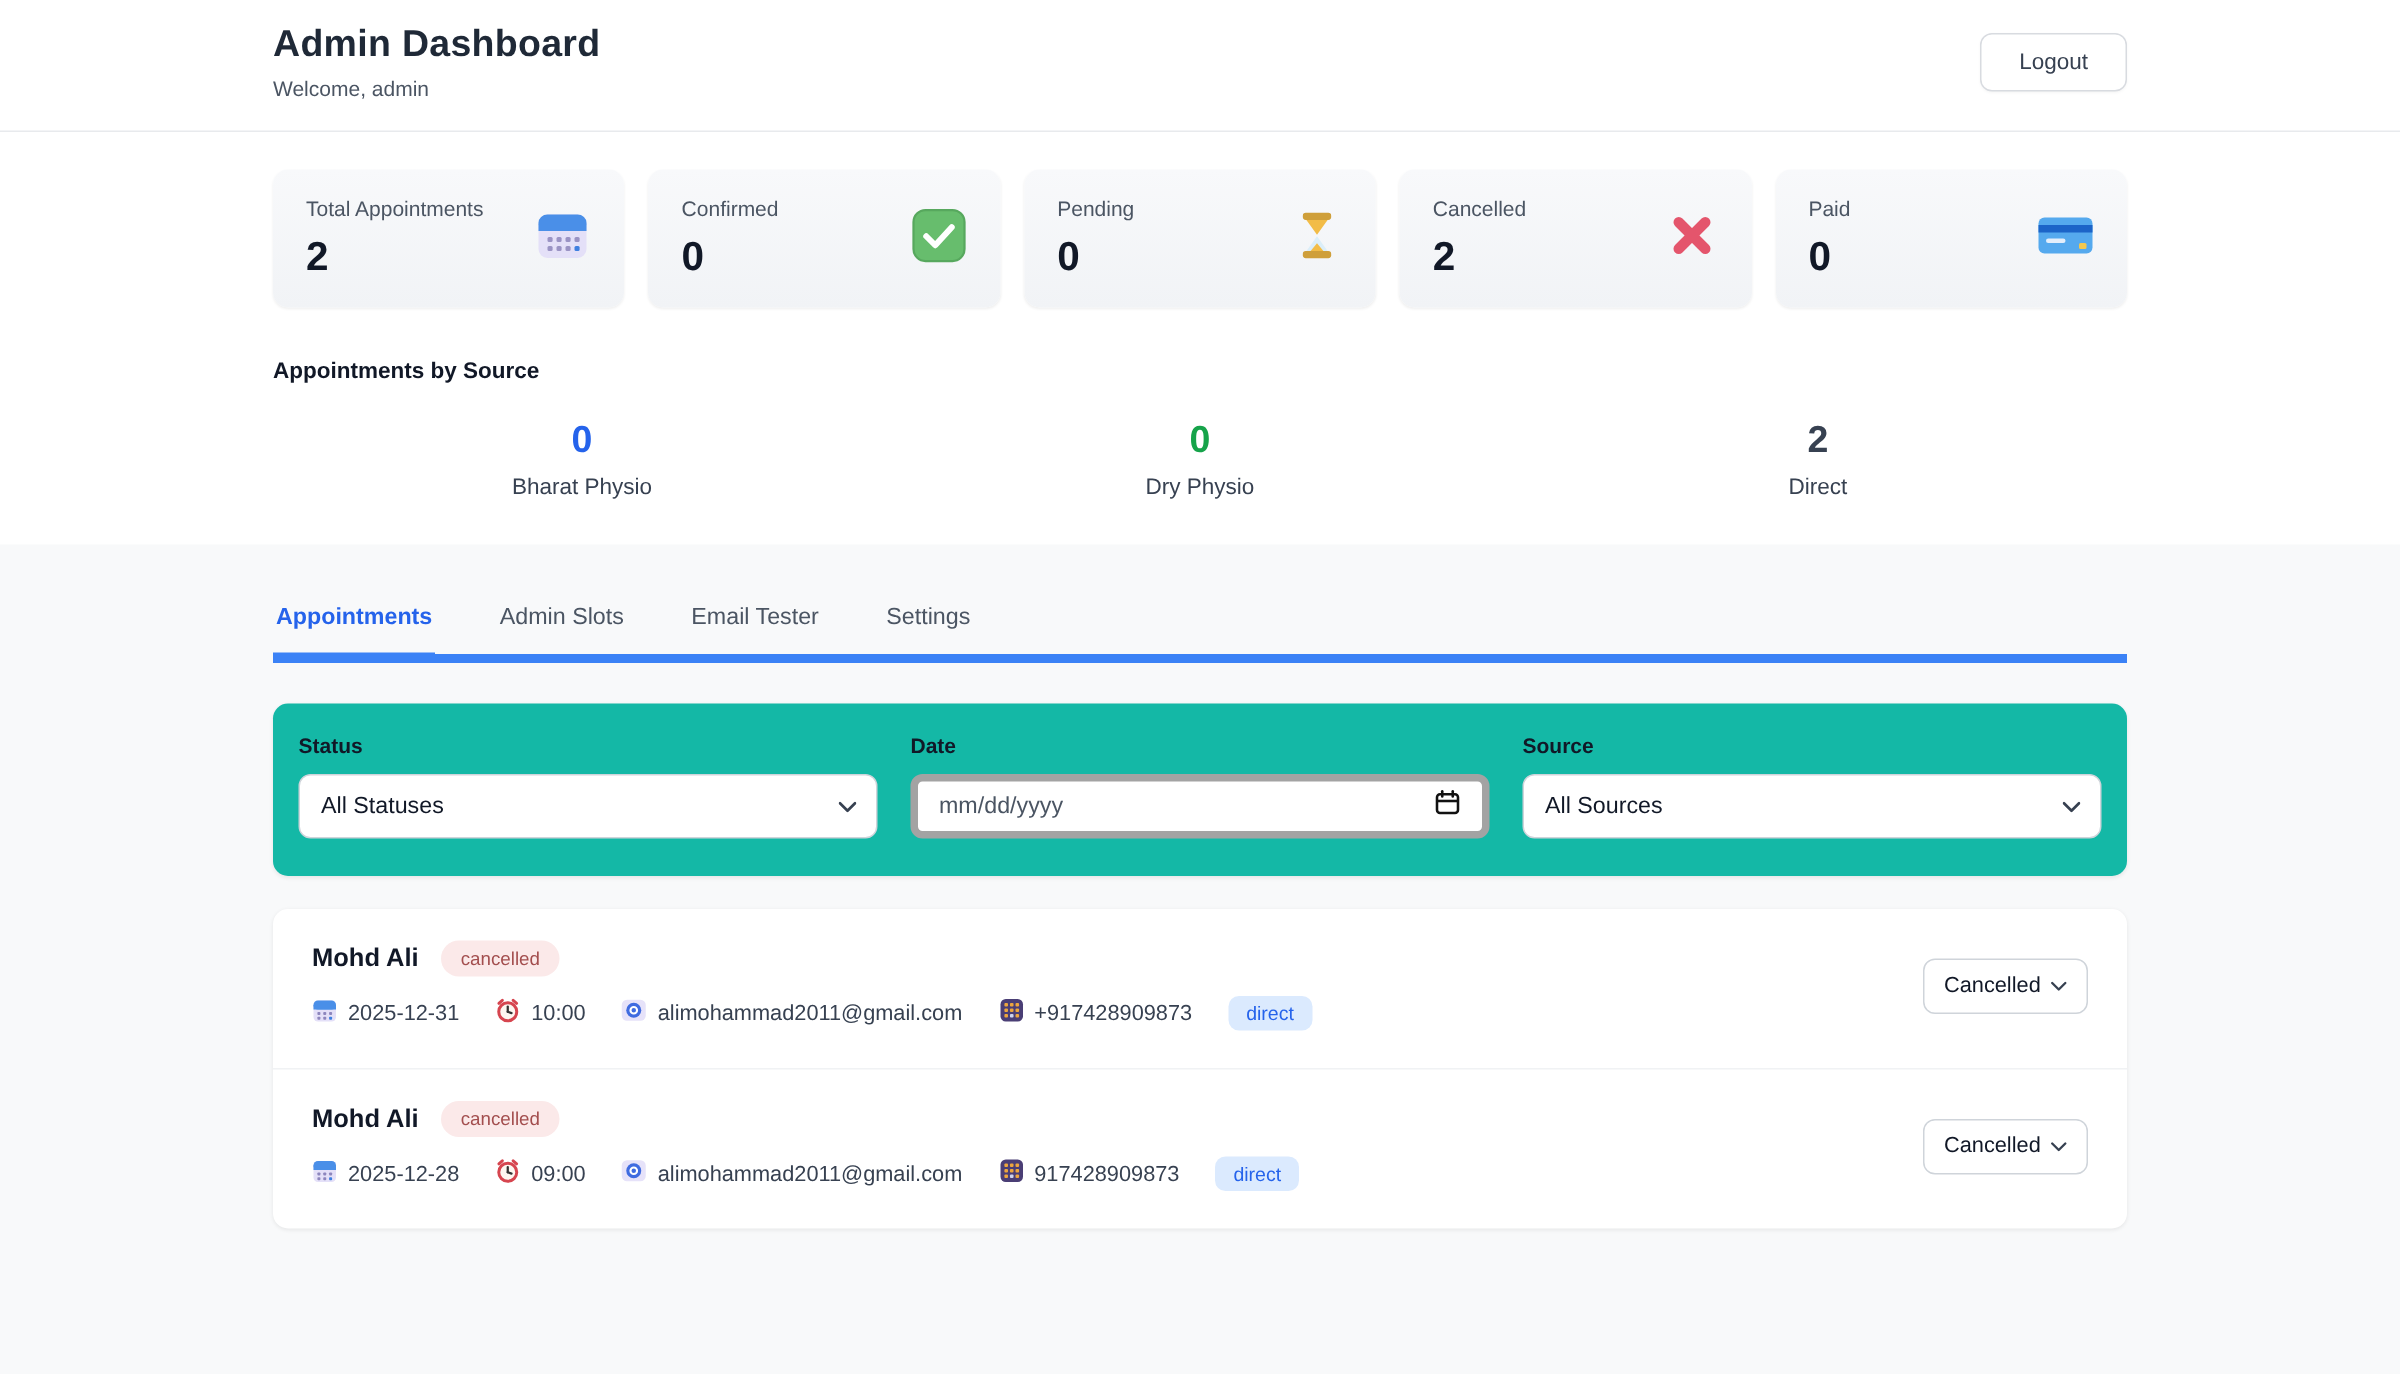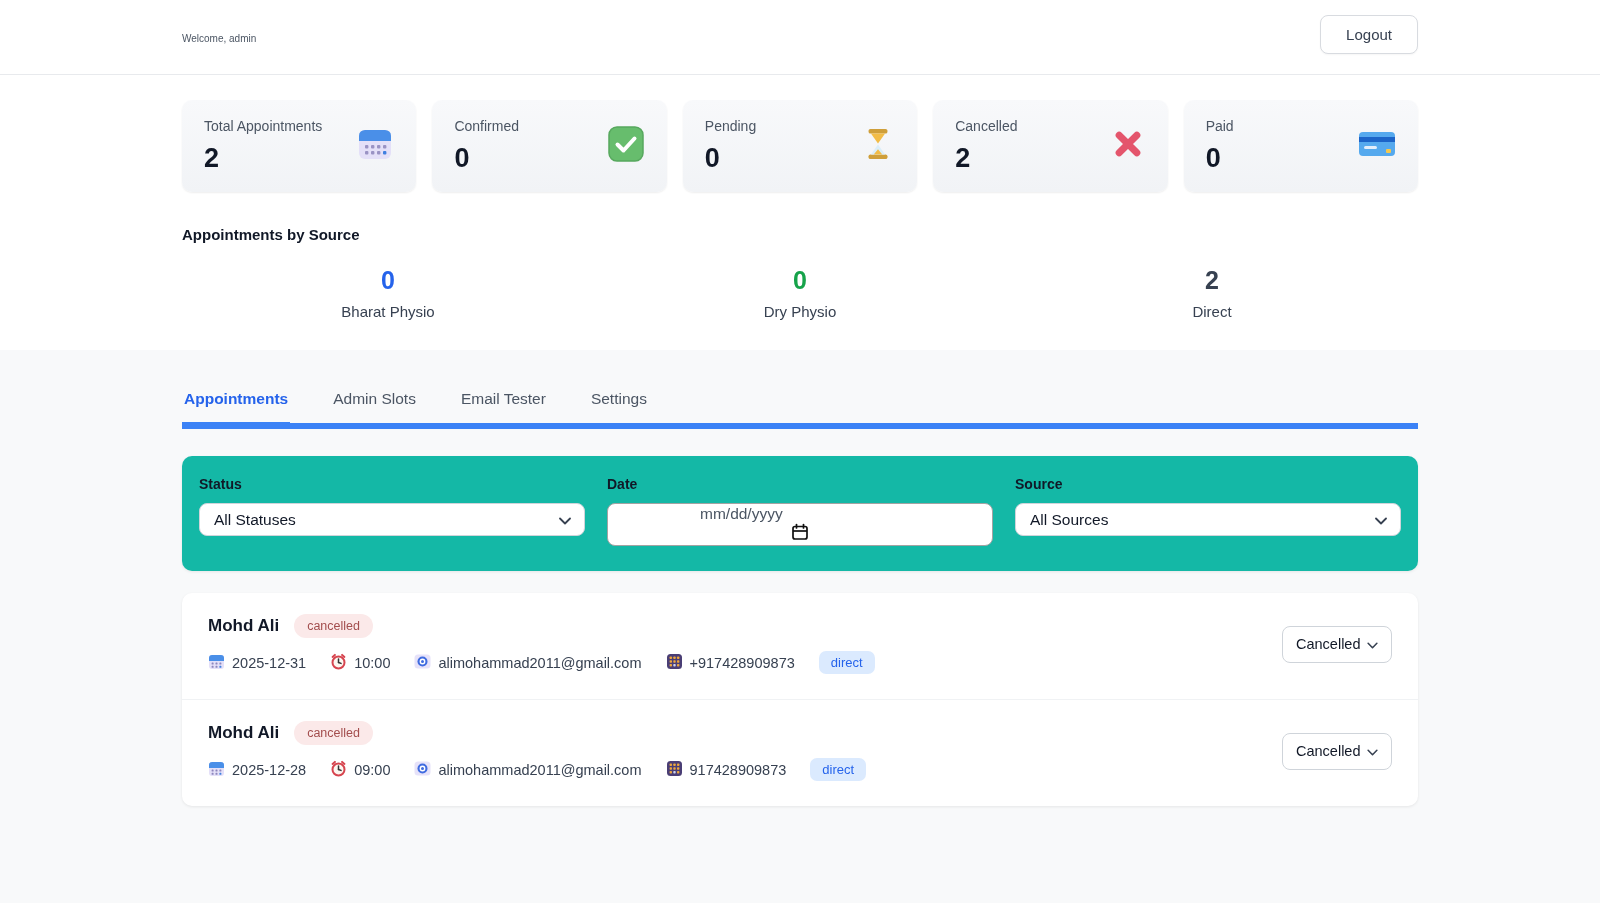--- a/index.html
+++ b/index.html
@@ -9,21 +9,21 @@
     background: #ffffff;
     color: #1f2937;
     overflow: hidden;
   }
   .container { width: 1236px; margin: 0 auto; }
 
   
   .header { border-bottom: 1px solid #e8eaed; background:#fff; }
   .header-inner { display:flex; justify-content:space-between; align-items:center; padding: 15px 0 20px; }
   .page-title { font-size: 25px; font-weight: 700; color:#1f2937; letter-spacing: .2px; }
-  .page-subtitle { font-size: 10px; color:#4b5563; margin-top: 7px; }
+  .page-subtitle { font-size: 14px; color:#4b5563; margin-top: 7px; }
   .logout-btn {
     background:#fff; border:1px solid #d8dbe0; border-radius:8px;
     padding: 10px 25px; font-size: 15px; color:#374151; font-family:inherit;
     box-shadow: 0 1px 2px rgba(0,0,0,.04); cursor:pointer;
   }
 
   
   .stats { display:flex; gap:16px; margin-top:25px; }
   .stat-card {
     flex:1; height:92px;
@@ -59,25 +59,25 @@
     padding: 20px 17px 25px; display:flex; gap:22px;
     box-shadow: 0 1px 3px rgba(0,0,0,.08);
   }
   .filter-col { flex:1; }
   .filter-label { font-size:14px; font-weight:600; color:#111827; margin-bottom:11px; }
   .select-wrap { position:relative; }
   select.filter-select, select.row-select {
     appearance:none; -webkit-appearance:none; font-family:inherit; background:#fff;
     border:1px solid #cfd4da; border-radius:8px; color:#111827; cursor:pointer; width:100%;
   }
-  select.filter-select { height:33px; padding: 0 36px 0 14px; font-size:15.5px; }
+  select.filter-select { height:43px; padding: 0 36px 0 14px; font-size:15.5px; }
   .chev { position:absolute; right:14px; top:50%; transform:translateY(-50%); pointer-events:none; }
   .date-box {
     display:flex; align-items:center; height:43px;
-    border:1px solid #a3a3a3; border-radius:8px; padding:0 14px; background:#fff;flex-direction:column;
+    border:5px solid #a3a3a3; border-radius:8px; padding:0 14px; background:#fff;
   }
   .date-box input {
     border:none; outline:none; flex:1; font-size:15.5px; color:#374151; font-family:inherit; background:transparent;
   }
   .date-box input::placeholder { color:#4b5563; opacity:1; }
 
   
   .appt-card { background:#fff; border-radius:10px; margin-top:22px;
                box-shadow: 0 1px 3px rgba(0,0,0,.08); overflow:hidden; }
   .appt-header { padding: 23px 26px; font-size:17.5px; font-weight:700; color:#111827;
@@ -95,20 +95,21 @@
                   padding: 4px 12px; border-radius:7px; }
   .row-select-wrap { position:relative; width:110px; }
   select.row-select { height:37px; padding: 0 30px 0 13px; font-size:14.5px; }
 </style>
 </head>
 <body>
 
 <div class="header">
   <div class="container header-inner">
     <div>
+      <div class="page-title">Admin Dashboard</div>
       <div class="page-subtitle">Welcome, admin</div>
     </div>
     <button class="logout-btn">Logout</button>
   </div>
 </div>
 
 <div class="container">
   <div class="stats">
 
     <div class="stat-card">

